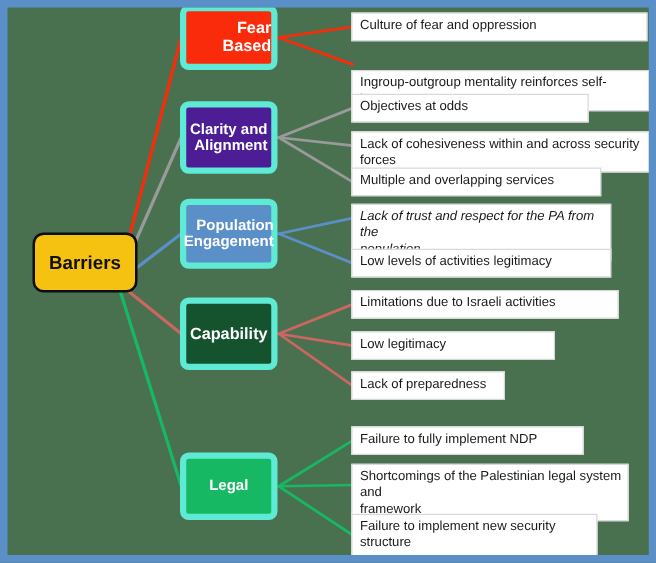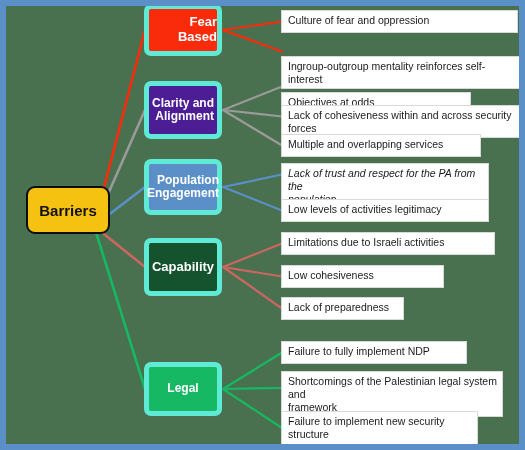--- a/index.html
+++ b/index.html
@@ -82,31 +82,31 @@
       </svg>
     <div id="nodes">
         <div class="root" style="left: 20px; top: 180px; width: 84px; height: 48px;">
           <span>Barriers</span>
         </div>
         <div class="node" style="left: 138px; top: -2px; width: 78px; height: 52px; background: rgb(250, 43, 11); font-size: 13px;"><span>Fear Based</span></div>
         <div class="leaf" style="left: 275px; top: 4px; width: 237px; min-height: 23px;"><span>Culture of fear and oppression</span></div>
         <div class="leaf" style="left: 275px; top: 34px; width: 240px; min-height: 23px; margin-top: 16px;"><span>Ingroup-outgroup mentality reinforces self-interest</span></div>
         <div class="node" style="left: 138px; top: 75px; width: 78px; height: 58px; background: #4c1d95; font-size: 12px;"><span>Clarity and
 Alignment</span></div>
-        <div class="leaf" style="left: 275px; top: 69px; width: 190px; min-height: 23px; margin-top: 17px;"><span>Objectives at odds</span></div>
+        <div class="leaf" style="left: 275px; top: 69px; width: 190px; min-height: 23px;"><span>Objectives at odds</span></div>
         <div class="leaf" style="left: 275px; top: 99px; width: 240px; min-height: 23px;"><span>Lack of cohesiveness within and across security forces</span></div>
         <div class="leaf" style="left: 275px; top: 128px; width: 200px; min-height: 23px;"><span>Multiple and overlapping services</span></div>
         <div class="node" style="left: 138px; top: 153px; width: 78px; height: 56px; background: rgb(91, 143, 199); font-size: 12px;"><span>Population
 Engagement</span></div>
         <div class="leaf" style="left: 275px; top: 157px; width: 208px; min-height: 23px; font-style: italic;"><span>Lack of trust and respect for the PA from the
 population</span></div>
         <div class="leaf" style="left: 275px; top: 193px; width: 208px; min-height: 23px;"><span>Low levels of activities legitimacy</span></div>
         <div class="node" style="left: 138px; top: 232px; width: 78px; height: 58px; background: #14532d; font-size: 13px;"><span>Capability</span></div>
         <div class="leaf" style="left: 275px; top: 226px; width: 214px; min-height: 23px;"><span>Limitations due to Israeli activities</span></div>
-        <div class="leaf" style="left: 275px; top: 259px; width: 163px; min-height: 23px;"><span>Low cohesiveness</span></div>
+        <div class="leaf" style="left: 275px; top: 259px; width: 163px; min-height: 23px;"><span>Low legitimacy</span></div>
         <div class="leaf" style="left: 275px; top: 291px; width: 123px; min-height: 23px;"><span>Lack of preparedness</span></div>
         <div class="node" style="left: 138px; top: 356px; width: 78px; height: 54px; background: rgb(23, 184, 99); font-size: 12px;"><span>Legal</span></div>
         <div class="leaf" style="left: 275px; top: 335px; width: 186px; min-height: 23px;"><span>Failure to fully implement NDP</span></div>
         <div class="leaf" style="left: 275px; top: 365px; width: 222px; min-height: 34px;"><span>Shortcomings of the Palestinian legal system and
 framework</span></div>
         <div class="leaf" style="left: 275px; top: 405px; width: 197px; min-height: 34px;"><span>Failure to implement new security
 structure</span></div>
       </div>
   </div>
 </div>

